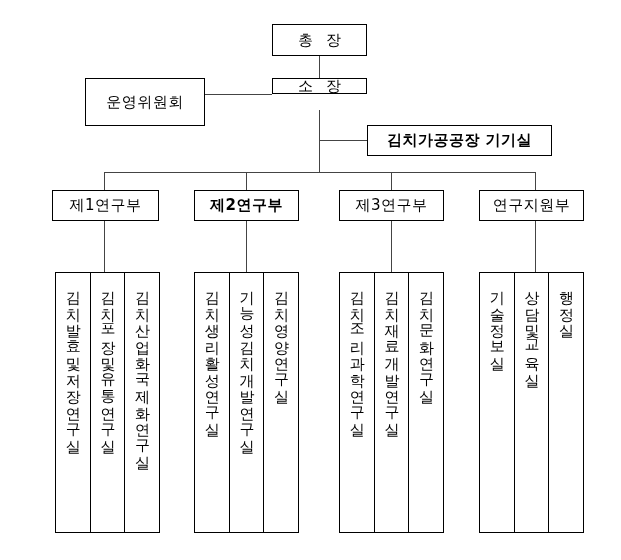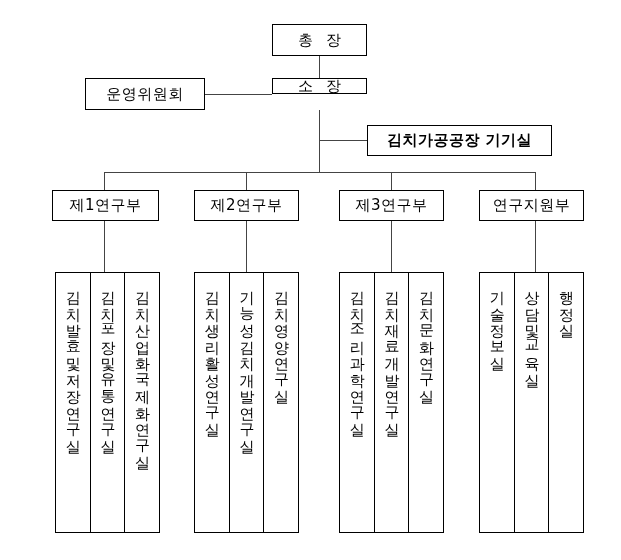--- a/index.html
+++ b/index.html
@@ -75,41 +75,41 @@
 </style>
 </head>
 <body>
 
 <div id="chart-root">
 
   <div class="node wide-spaced" style="left:265px; top:24px; width:95px; height:32px;">총 장</div>
 
   <div class="line v" style="left:312px; top:56px; height:22px;"></div>
 
-  <div class="node" style="left:78px; top:78px; width:120px; height:32px;">운영위원회</div>
+  <div class="node" style="left:78px; top:78px; width:120px; height:48px;">운영위원회</div>
 
   <div class="line h" style="left:198px; top:94px; width:67px;"></div>
 
   <div class="node wide-spaced" style="left:265px; top:78px; width:95px; height:16px;">소 장</div>
 
   <div class="line v" style="left:312px; top:110px; height:62px;"></div>
 
   <div class="line h" style="left:312px; top:140px; width:48px;"></div>
 
   <div class="node" style="left:360px; top:125px; width:185px; height:31px;font-weight:bold;">김치가공공장 기기실</div>
 
   <div class="line h" style="left:97px; top:172px; width:431px;"></div>
 
   <div class="line v" style="left:97px; top:172px; height:18px;"></div>
   <div class="line v" style="left:239px; top:172px; height:18px;"></div>
   <div class="line v" style="left:384px; top:172px; height:18px;"></div>
   <div class="line v" style="left:528px; top:172px; height:18px;"></div>
 
   <div class="node" style="left:45px; top:190px; width:107px; height:31px;text-align:right;">제1연구부</div>
-  <div class="node" style="left:187px; top:190px; width:105px; height:31px;">제2연구부</div>
+  <div class="node" style="left:187px; top:190px; width:105px; height:31px;font-weight:bold;">제2연구부</div>
   <div class="node" style="left:332px; top:190px; width:105px; height:31px;text-align:right;">제3연구부</div>
   <div class="node" style="left:472px; top:190px; width:105px; height:31px;">연구지원부</div>
 
   <div class="line v" style="left:97px; top:221px; height:51px;"></div>
   <div class="line v" style="left:239px; top:221px; height:51px;"></div>
   <div class="line v" style="left:384px; top:221px; height:51px;"></div>
   <div class="line v" style="left:528px; top:221px; height:51px;"></div>
 
   <div class="group" style="left:48px; top:272px; width:105px; height:261px;">
     <div class="vcell">

